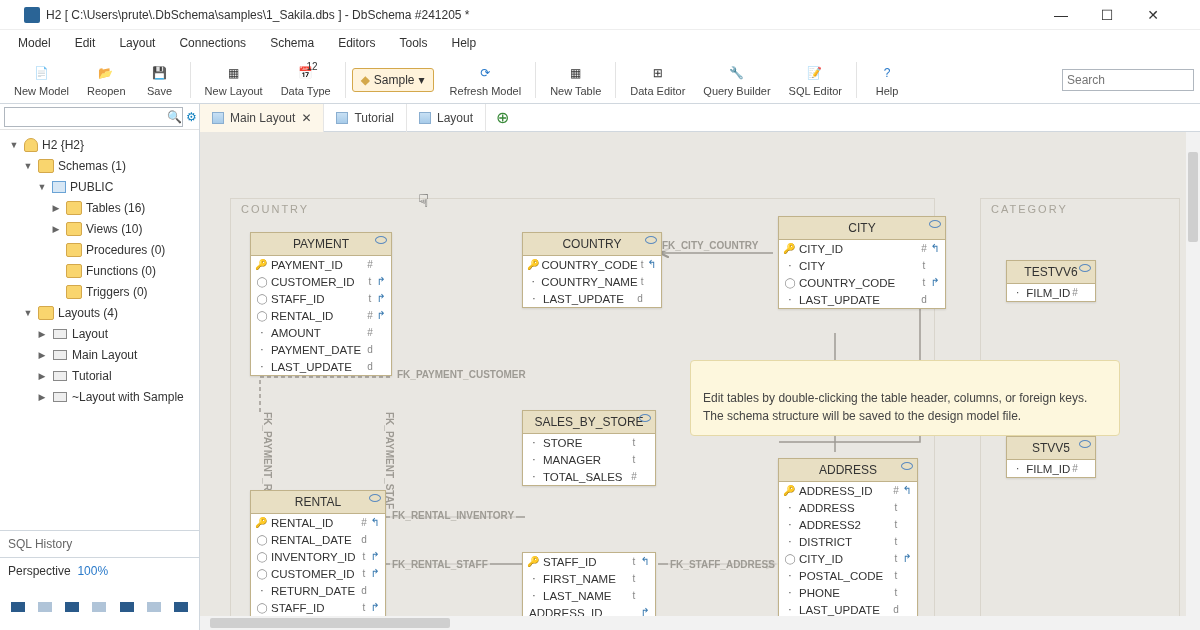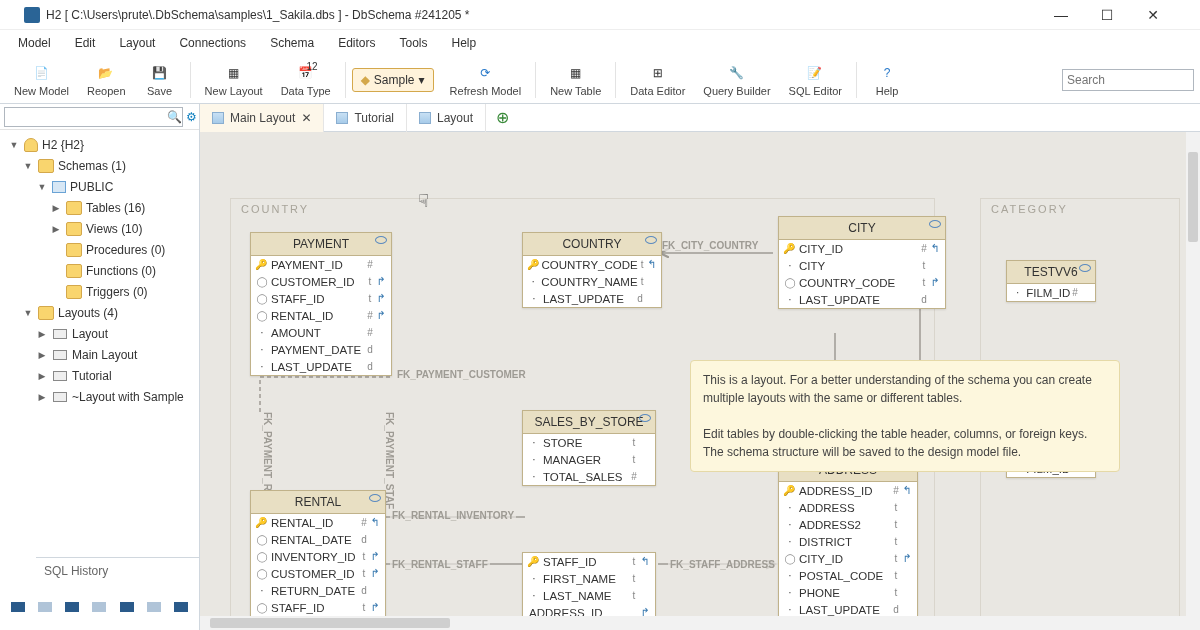--- a/index.html
+++ b/index.html
@@ -24,21 +24,21 @@
 .side-top .mag { position:relative; margin-left:-20px; color:#888; }
 .gear { color:#1080c0; }
 .tree { flex:1; overflow:auto; padding:4px 0; }
 .tree-row { display:flex; align-items:center; height:21px; padding-right:4px; }
 .arrow { width:12px; text-align:center; color:#666; font-size:9px; }
 .folder { width:16px; height:14px; background:#f9d56e; border:1px solid #d4a84b; border-radius:2px; margin:0 4px; }
 .db-ico { width:14px; height:14px; background:#f9d56e; border-radius:7px 7px 2px 2px; margin:0 4px; border:1px solid #d4a84b;}
 .schema-ico { width:14px; height:12px; border:1px solid #6aa3d5; background:#d7e7f5; margin:0 4px;}
 .layout-ico { width:14px; height:10px; border:1px solid #888; background:#eee; margin:0 5px;}
 .pad1{padding-left:8px}.pad2{padding-left:22px}.pad3{padding-left:36px}.pad4{padding-left:50px}
-.sql-hist { border-top:1px solid #d0d7de; padding:6px 8px; color:#666;margin-left:36px; }
+.sql-hist { border-top:1px solid #d0d7de; padding:6px 8px; color:#666; }
 .persp { border-top:1px solid #d0d7de; padding:6px 8px; }
 .mini { height:46px; background:#fff; display:flex; align-items:center; justify-content:space-around; padding:4px;}
 .mini-block { width:14px; height:10px; background:#2a5a8a; }
 .mini-block.l { background:#b0c4d8;}
 .main { flex:1; display:flex; flex-direction:column; background:#f8f8f8; position:relative; }
 .tabs { height:28px; background:#fff; border-bottom:1px solid #d0d7de; display:flex; align-items:center; }
 .tab { height:28px; padding:0 12px; display:flex; align-items:center; gap:6px; border-right:1px solid #e5e5e5; color:#444; }
 .tab.active { background:#fdf7ea; }
 .tab-ico { width:12px; height:12px; background:linear-gradient(#c8e0f4,#a7cbe9); border:1px solid #8aaed0; }
 .plus-tab { padding:0 10px; color:#3a8a3a; font-size:16px; }
@@ -214,20 +214,23 @@
           <span class="layout-ico"></span>
           <span>Tutorial</span>
         </div>
       <div class="tree-row pad3">
           <span class="arrow">▶</span>
           <span class="layout-ico"></span>
           <span>~Layout with Sample</span>
         </div>
     </div>
     <div class="sql-hist">SQL History</div>
+    <div class="persp">
+      <span>Perspective</span>&nbsp;&nbsp;<span style="color:#2a7aca">100%</span>
+    </div>
     <div class="mini">
       <div class="mini-block"></div>
         <div class="mini-block l"></div>
         <div class="mini-block"></div>
         <div class="mini-block l"></div>
         <div class="mini-block"></div>
         <div class="mini-block l"></div>
         <div class="mini-block"></div>
     </div>
   </div>
@@ -528,21 +531,21 @@
           <div class="table-head">STVV5<span class="eye"></span></div>
           <div class="col">
             <span class="ico">·</span>
             <span class="col-name">FILM_ID</span>
             <span class="col-type">#</span>
             <span class="col-out"></span>
           </div>
         </div>
 
       <div class="tip" style="left:490px;top:228px;width:430px">
-        <div>This is a layout. For a better understanding of the schema you can create multiple layouts with the same or different tables.</div><br>
+        <br>
         <div>Edit tables by double-clicking the table header, columns, or foreign keys. The schema structure will be saved to the design model file.</div>
       </div>
 
       <div class="cursor" style="left:218px;top:58px">☟</div>
 
       <div class="scrollbar-right">
           <div class="scroll-thumb-v" style="top:20px;height:90px"></div>
         </div>
       <div class="scrollbar-bottom">
           <div class="scroll-thumb-h" style="left:10px;width:240px"></div>

